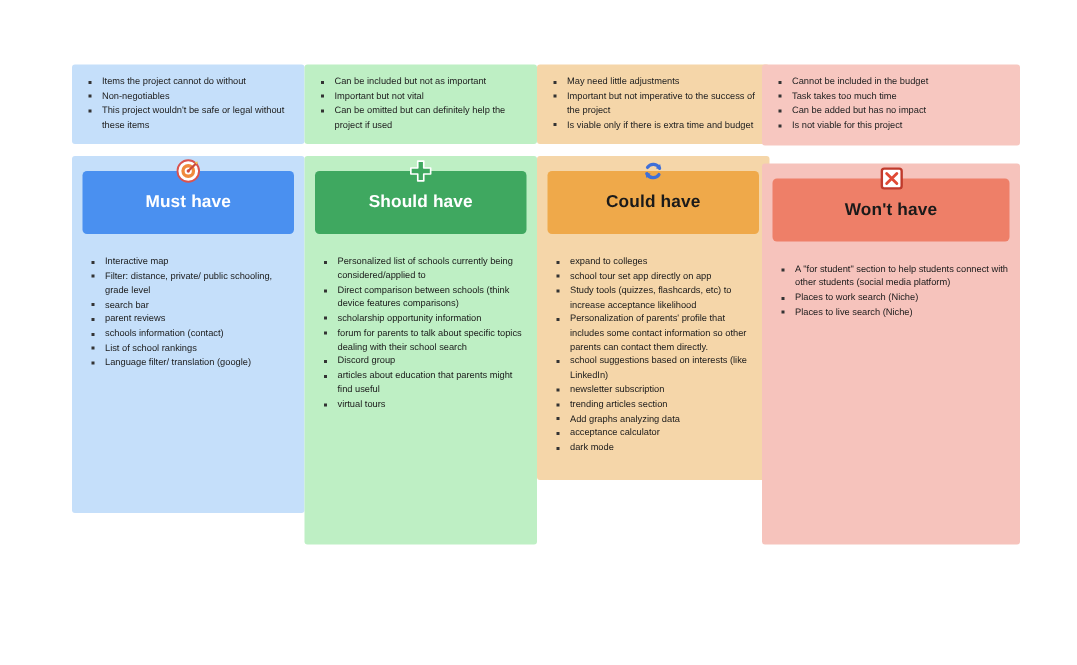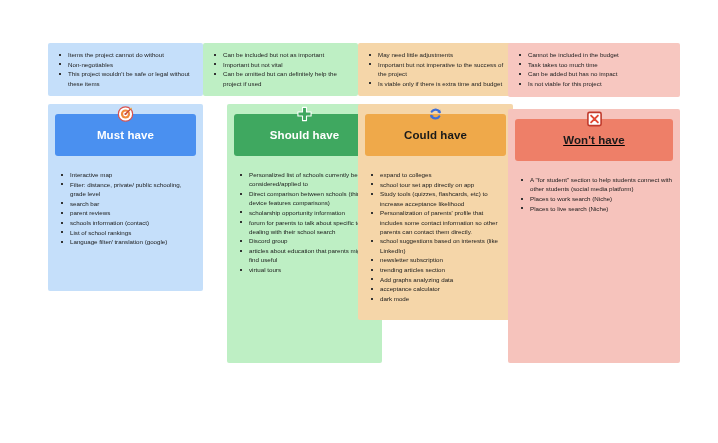--- a/index.html
+++ b/index.html
@@ -128,21 +128,21 @@
 <div class="board">
 
 <div class="column col-0">
       <div class="criteria-card" style="background: rgb(197, 223, 250); min-height: 52px;">
         <ul class="criteria-list">
           <li>Items the project cannot do without</li>
           <li>Non-negotiables</li>
           <li>This project wouldn't be safe or legal without these items</li>
         </ul>
       </div>
-      <div class="panel" style="background: rgb(197, 223, 250); top: 104px; height: 187px;">
+      <div class="panel" style="background: rgb(197, 223, 250); top: 104px; height: 238px;">
         <div class="header-btn" style="background: rgb(74, 144, 240);">
           <span class="header-icon">
             <svg width="16" height="16" viewBox="0 0 16 16">
               <circle cx="8" cy="8" r="7.2" fill="#ffffff" stroke="#d9534f" stroke-width="1.3"></circle>
               <circle cx="8" cy="8" r="4.6" fill="#f08a3c"></circle>
               <circle cx="8" cy="8" r="2.4" fill="#ffffff"></circle>
               <circle cx="8" cy="8" r="1.1" fill="#d9534f"></circle>
               <path d="M8 8 L13.4 2.8" stroke="#c94b3c" stroke-width="1.5" stroke-linecap="round"></path>
               <path d="M12.2 2.2 L14.3 1.6 L13.7 3.7 Z" fill="#f3c14a"></path>
             </svg>
@@ -161,21 +161,21 @@
       </div>
     </div>
     <div class="column col-1">
       <div class="criteria-card" style="background: rgb(190, 239, 196); min-height: 52px;">
         <ul class="criteria-list">
           <li>Can be included but not as important</li>
           <li>Important but not vital</li>
           <li>Can be omitted but can definitely help the project if used</li>
         </ul>
       </div>
-      <div class="panel" style="background: rgb(190, 239, 196); top: 104px; height: 259px; margin-left: 24px;">
+      <div class="panel" style="background: rgb(190, 239, 196); top: 104px; height: 259px;">
         <div class="header-btn" style="background: rgb(63, 168, 96);">
           <span class="header-icon">
             <svg width="16" height="16" viewBox="0 0 16 16">
               <path d="M6 1.4 h4 v4.6 h4.6 v4 H10 v4.6 H6 V10 H1.4 V6 H6 Z" fill="#3FA860" stroke="#ffffff" stroke-width="1.1" stroke-linejoin="round"></path>
             </svg>
           </span>
           <span class="header-title" style="color: rgb(255, 255, 255);">Should have</span>
         </div>
         <ul class="feature-list">
           <li>Personalized list of schools currently being considered/applied to</li>
@@ -226,21 +226,21 @@
     <div class="column col-3">
       <div class="criteria-card" style="background: rgb(247, 199, 192); min-height: 53px;">
         <ul class="criteria-list">
           <li>Cannot be included in the budget</li>
           <li>Task takes too much time</li>
           <li>Can be added but has no impact</li>
           <li>Is not viable for this project</li>
         </ul>
       </div>
       <div class="panel" style="background: rgb(246, 195, 188); top: 109px; height: 254px;">
-        <div class="header-btn" style="background: rgb(238, 127, 104); text-decoration: underline;">
+        <div class="header-btn" style="background: rgb(238, 127, 104);">
           <span class="header-icon">
             <svg width="16" height="16" viewBox="0 0 16 16">
               <rect x="1.4" y="1.4" width="13.2" height="13.2" rx="1.6" fill="#ffffff" stroke="#c0392b" stroke-width="1.6"></rect>
               <path d="M4.6 4.6 L11.4 11.4 M11.4 4.6 L4.6 11.4" stroke="#e04a35" stroke-width="1.9" stroke-linecap="round"></path>
             </svg>
           </span>
           <span class="header-title" style="color: rgb(26, 26, 26);">Won't have</span>
         </div>
         <ul class="feature-list">
           <li>A "for student" section to help students connect with other students (social media platform)</li>

